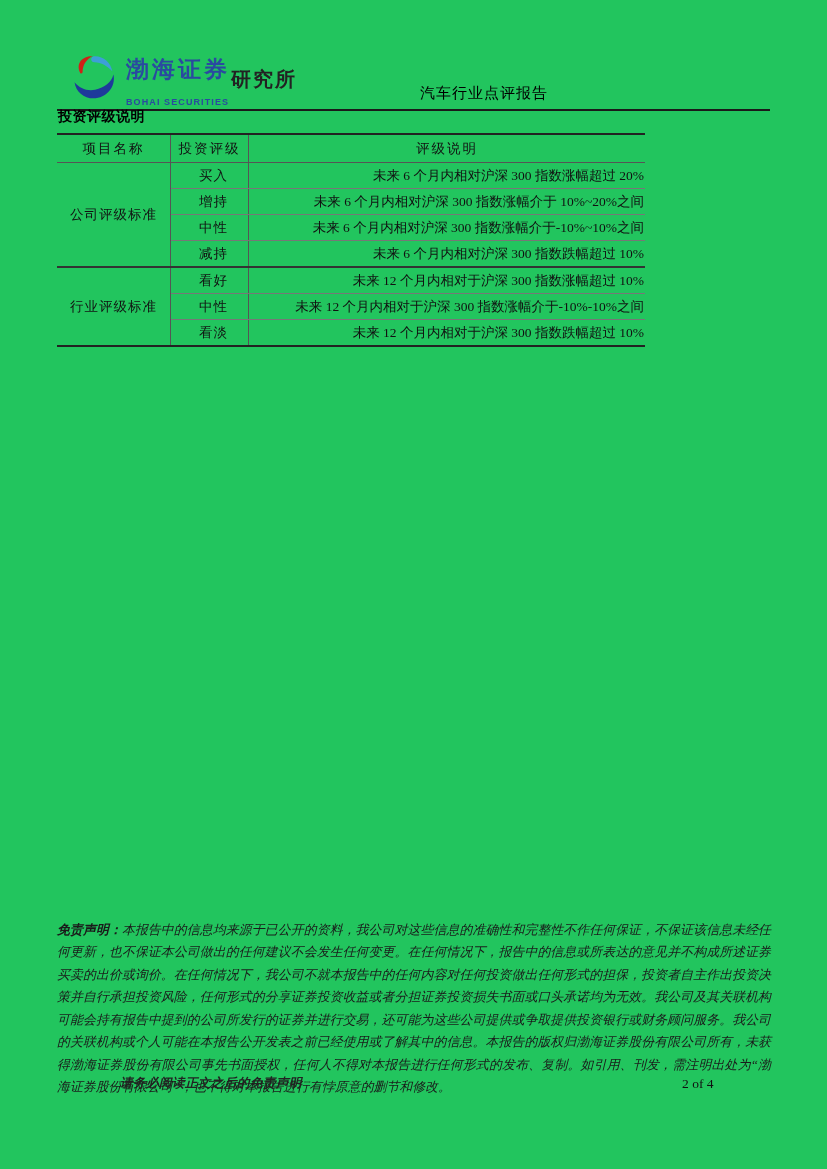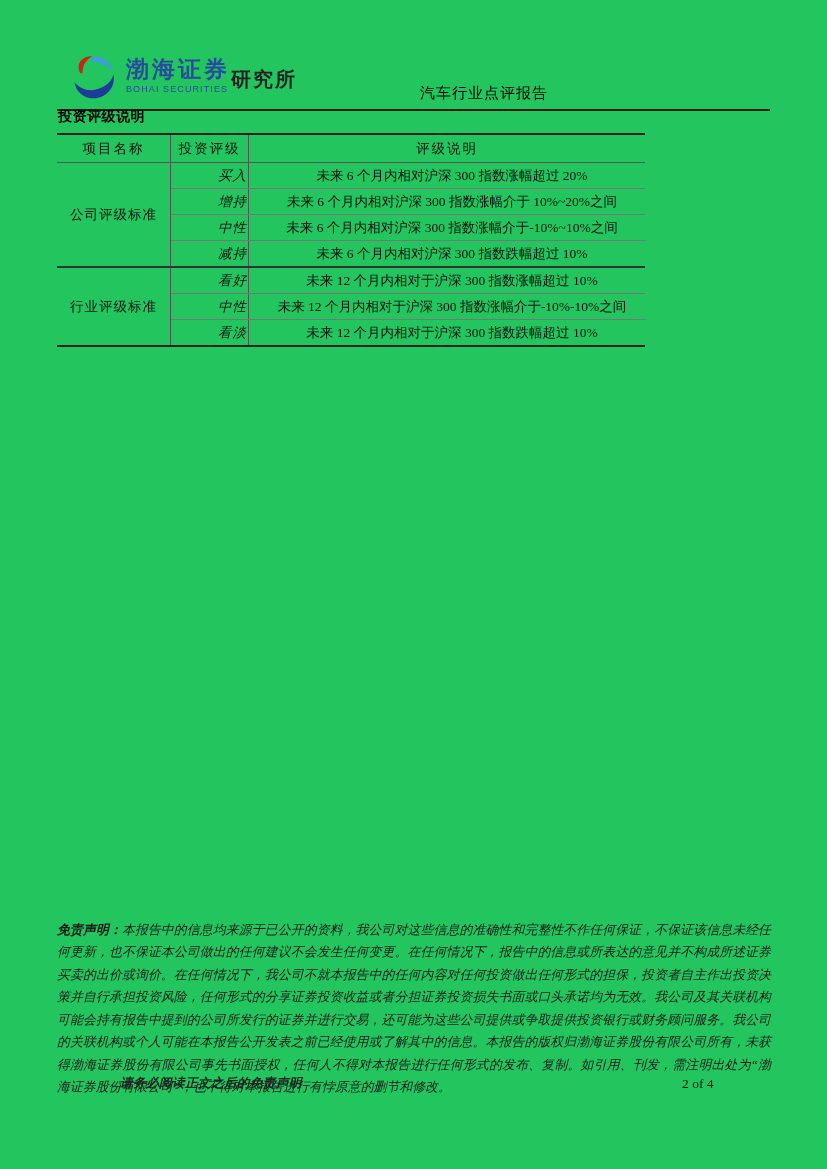--- a/index.html
+++ b/index.html
@@ -15,22 +15,22 @@
   
   .logo-icon{position:absolute;left:67px;top:53px;width:54px;height:54px;}
   .brand-block{position:absolute;left:126px;top:57px;width:110px;}
   .brand-cn{
     font-family:"Liberation Serif",serif;
     font-size:23px;font-weight:bold;color:#2a4aa0;
     letter-spacing:3px;white-space:nowrap;line-height:26px;
   }
   .brand-en{
     font-family:"Liberation Sans",sans-serif;
-    font-size:9px;font-weight:normal;color:#2a4aa0;
-    letter-spacing:1.1px;white-space:nowrap;margin-top:1px;
+    font-size:9px;font-weight:bold;color:#2a4aa0;
+    letter-spacing:1.1px;white-space:nowrap;margin-top:14px;
   }
   .dept{
     position:absolute;left:231px;top:66px;
     font-family:"Liberation Sans",sans-serif;
     font-size:20px;font-weight:600;color:#222;letter-spacing:2px;
   }
   .report-type{
     position:absolute;left:420px;top:84px;width:350px;
     font-size:15px;font-weight:normal;color:#000;
     letter-spacing:1px;
@@ -55,26 +55,25 @@
     font-weight:normal;height:25px;
     border-bottom:1px solid #555;
     text-align:center;letter-spacing:2px;
   }
   .rating-table td{height:23px;}
   .rating-table .c1{width:111px;}
   .rating-table .c2{width:75px;}
   .rating-table th.c1, .rating-table td.group{border-right:1px solid #555;}
   .rating-table th.c2, .rating-table td.rating{border-right:1px solid #555;}
   .rating-table td.rating{
-    text-align:right;padding-left:9px;letter-spacing:1px;
+    text-align:center;padding-left:9px;letter-spacing:1px;
     border-bottom:1px solid #777;
-    font-style:italic;
   }
   .rating-table td.desc{
-    text-align:center;padding-left:11px;
+    text-align:right;padding-left:11px;
     border-bottom:1px solid #777;
   }
   .rating-table td.group{text-align:center;vertical-align:middle;letter-spacing:1px;}
   .rating-table tr.group-start td{border-top:2px solid #333;}
   .rating-table tr.last td{border-bottom:none;}
   
   .disclaimer{
     position:absolute;left:57px;top:906px;width:714px;
     font-size:12.9px;line-height:22.5px;
     text-align:justify;text-justify:inter-ideograph;

